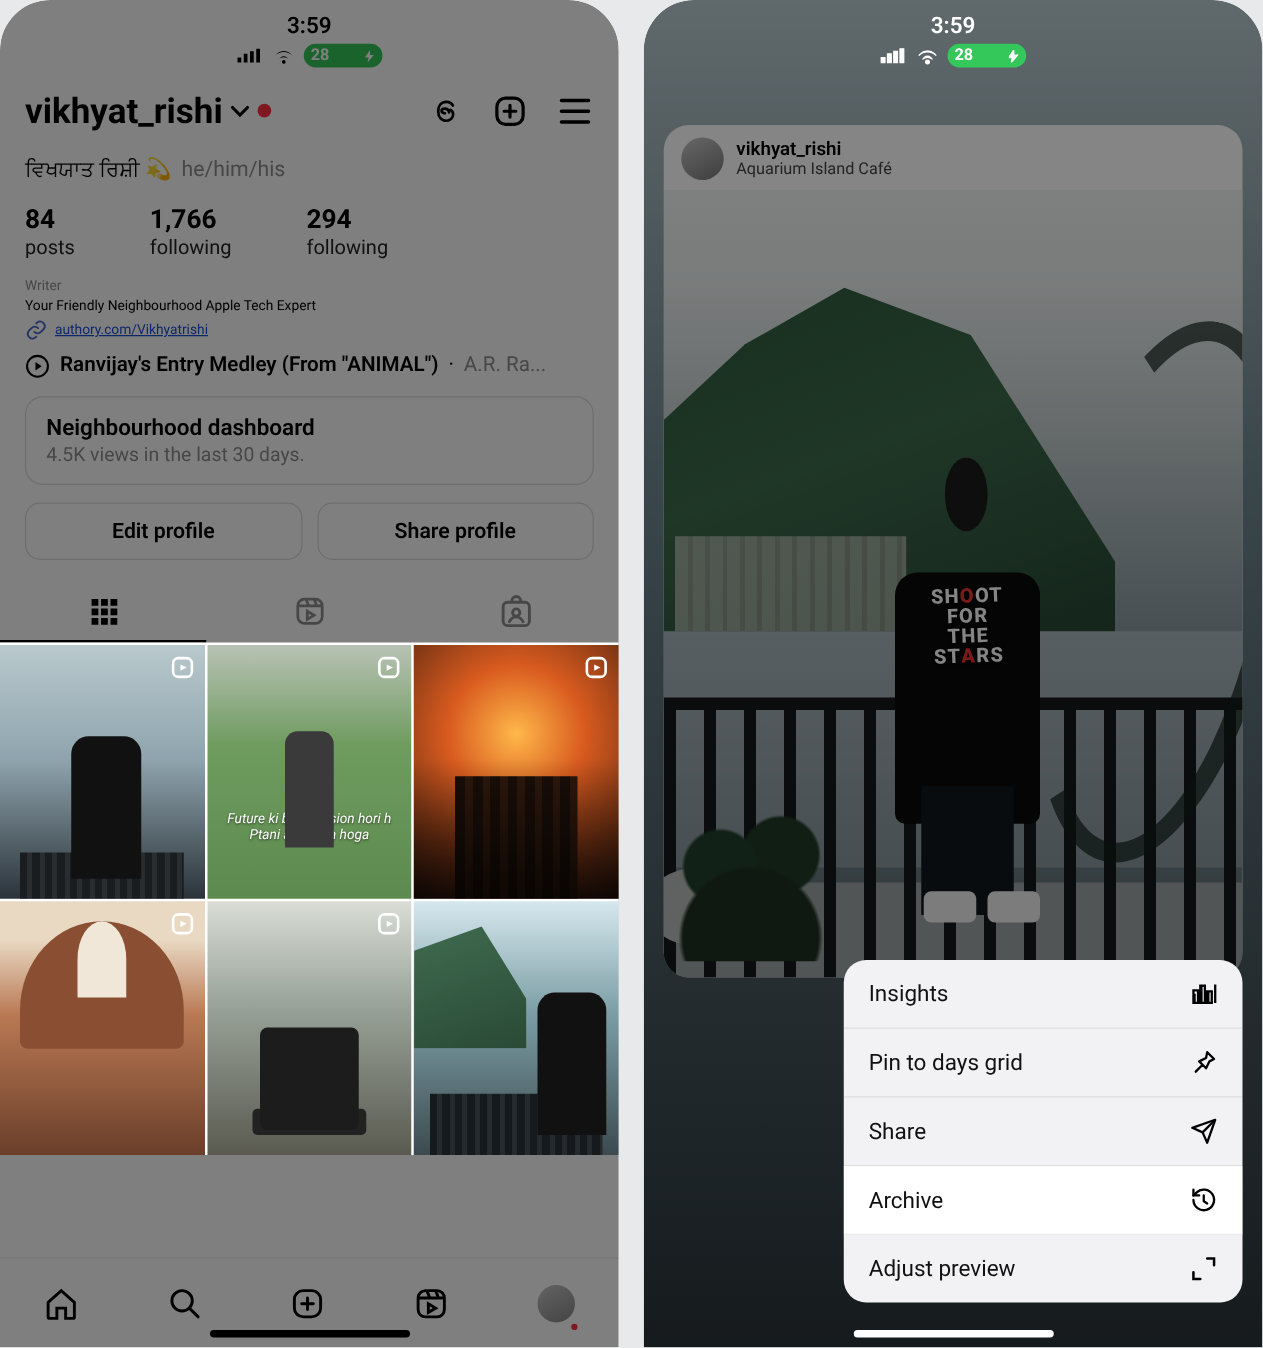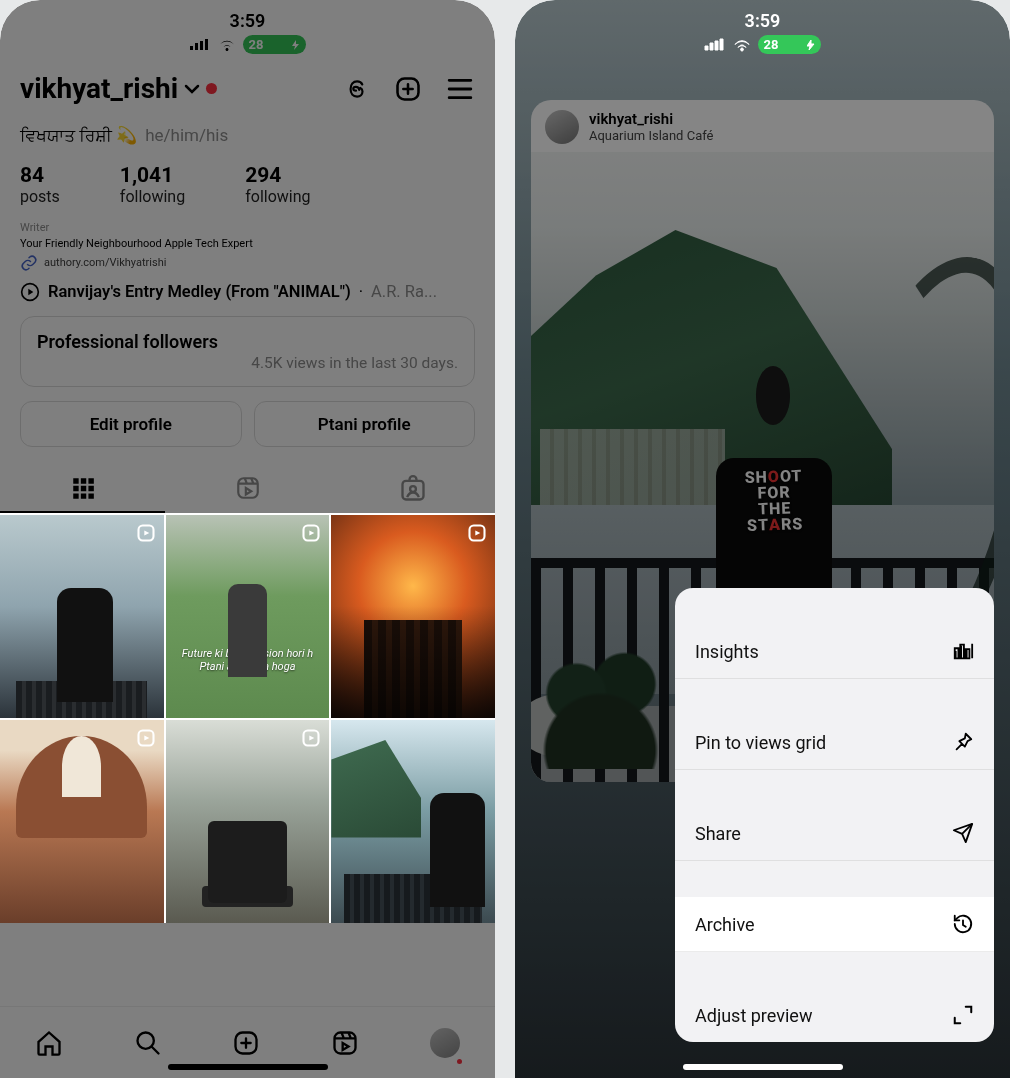--- a/index.html
+++ b/index.html
@@ -136,33 +136,33 @@
   }
   .profile-stats-col { flex: 1; padding-top: 4px; }
   .name-line { font-size: 17px; color: #000; display:flex; align-items:center; gap:8px; }
   .pronoun { color: #8e8e8e; }
   .stats-row { display: flex; gap: 60px; margin-top: 18px; }
   .stat { text-align: left; }
   .stat-num { font-size: 21px; font-weight: 700; }
   .stat-lbl { font-size: 16px; color: #222; }
   .bio { padding: 14px 20px 0; font-size: 11px; line-height: 1.45; position:relative; z-index:2; }
   .bio .role { color: #8e8e8e; }
-  .bio .link { color: #404040; }
+  .bio .link { color: #1d4ed8; text-decoration: underline; }
   .bio .link-row { display:flex; align-items:center; gap:6px; margin-top:2px;}
   .music-row { display:flex; align-items:center; gap:8px; padding: 10px 20px 0; font-size:16.5px; position:relative; z-index:2;}
   .music-row .artist { color:#8e8e8e; }
   .dash-card {
     margin: 14px 20px 0;
     border: 1px solid #dbdbdb;
     border-radius: 14px;
     padding: 14px 16px;
     position:relative; z-index:2;
   }
   .dash-title { font-size: 18px; font-weight: 600; }
-  .dash-sub { font-size: 15.5px; color: #8e8e8e; margin-top: 2px; text-align: right;}
+  .dash-sub { font-size: 15.5px; color: #8e8e8e; margin-top: 2px;}
   .btn-row { display:flex; gap:12px; padding: 14px 20px 0; position:relative; z-index:2;}
   .ig-btn {
     flex:1;
     border:1px solid #dbdbdb;
     border-radius: 12px;
     padding: 12px 0;
     text-align:center;
     font-size: 17px;
     font-weight: 600;
     background:#fff;
@@ -281,21 +281,20 @@
     overflow:hidden;
   }
   .menu-item {
     display:flex;
     align-items:center;
     justify-content:space-between;
     padding: 16px 20px;
     font-size: 18px;
     color:#111;
     border-bottom: 1px solid rgba(0,0,0,0.08);
-    margin-top: 36px;
   }
   .menu-item:last-child{border-bottom:none;}
   .menu-item.hl { background:#fff; }
   .phone.right .dimmer { background: rgba(0,0,0,0.48); z-index: 45; }
   .phone.right .status-bar, .phone.right .home-ind { z-index: 70; color:#fff;}
   .phone.right .status-bar svg path, .phone.right .status-bar svg rect { fill:#fff; stroke:#fff;}
   .phone.right .home-ind{background:#fff;}
   .phone.right .status-bar { z-index: 70; }
 </style>
 </head>
@@ -355,21 +354,21 @@
       <div class="name-line">
         <span>ਵਿਖਯਾਤ ਰਿਸ਼ੀ 💫</span>
         <span class="pronoun">he/him/his</span>
       </div>
       <div class="stats-row">
         <div class="stat">
           <div class="stat-num">84</div>
           <div class="stat-lbl">posts</div>
         </div>
         <div class="stat">
-          <div class="stat-num">1,041</div>
+          <div class="stat-num">1,766</div>
           <div class="stat-lbl">following</div>
         </div>
         <div class="stat">
           <div class="stat-num">294</div>
           <div class="stat-lbl">following</div>
         </div>
       </div>
     </div>
   </div>
 
@@ -388,27 +387,27 @@
     <svg width="20" height="20" viewBox="0 0 24 24">
         <circle cx="12" cy="12" r="10" stroke="#000" stroke-width="2" fill="none"></circle>
         <path d="M10 8l6 4-6 4z" fill="#000"></path>
       </svg>
     <span style="font-weight:600">Ranvijay's Entry Medley (From "ANIMAL")</span>
     <span>·</span>
     <span class="artist">A.R. Ra...</span>
   </div>
 
   <div class="dash-card">
-    <div class="dash-title">Professional followers</div>
+    <div class="dash-title">Neighbourhood dashboard</div>
     <div class="dash-sub">4.5K views in the last 30 days.</div>
   </div>
 
   <div class="btn-row">
     <div class="ig-btn">Edit profile</div>
-    <div class="ig-btn">Ptani profile</div>
+    <div class="ig-btn">Share profile</div>
   </div>
 
   <div class="tabs-row">
     <div class="tab active">
       <svg width="26" height="26" viewBox="0 0 24 24">
           <path d="M3 3h5v5H3zM10 3h5v5h-5zM17 3h5v5h-5zM3 10h5v5H3zM10 10h5v5h-5zM17 10h5v5h-5zM3 17h5v5H3zM10 17h5v5h-5zM17 17h5v5h-5z" fill="#000"></path>
         </svg>
     </div>
     <div class="tab">
       <svg width="26" height="26" viewBox="0 0 24 24">
@@ -558,21 +557,21 @@
 
   <div class="menu">
     <div class="menu-item">
       <span>Insights</span>
       <svg width="22" height="22" viewBox="0 0 24 24">
           <path d="M4 20V12M10 20V6M16 20V10M22 20V4" stroke="#000" stroke-width="2" fill="none"></path>
           <path d="M3 9h4v11H3zM9 5h4v15H9zM15 10h4v10h-4z" stroke="#000" stroke-width="2" fill="none"></path>
         </svg>
     </div>
     <div class="menu-item">
-      <span>Pin to views grid</span>
+      <span>Pin to days grid</span>
       <svg width="22" height="22" viewBox="0 0 24 24">
           <path d="M15 3l6 6-4 2-3 6-3-3-6 6 6-6-3-3 6-3z" stroke="#000" stroke-width="2" fill="none" stroke-linejoin="round"></path>
         </svg>
     </div>
     <div class="menu-item">
       <span>Share</span>
       <svg width="22" height="22" viewBox="0 0 24 24">
           <path d="M22 2L2 9l9 4 4 9z" stroke="#000" stroke-width="2" fill="none" stroke-linejoin="round"></path>
           <path d="M22 2L11 13" stroke="#000" stroke-width="2"></path>
         </svg>

